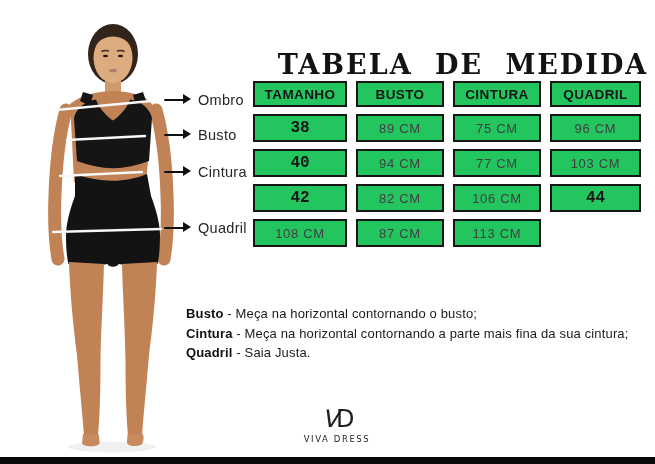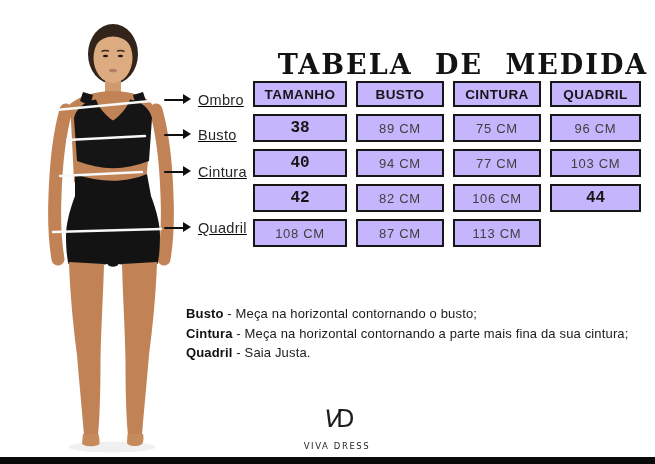--- a/index.html
+++ b/index.html
@@ -21,21 +21,20 @@
   }
 
   
   .pointer {
     position: absolute;
     left: 164px;
     display: flex;
     align-items: center;
     gap: 7px;
     height: 16px;
-    text-decoration: underline;
   }
   .pointer-ombro   { top: 92px; }
   .pointer-busto   { top: 127px; }
   .pointer-cintura { top: 164px; }
   .pointer-quadril { top: 220px; }
   .arrow { position: relative; width: 27px; height: 16px; flex: 0 0 27px; }
   .arrow .shaft {
     position: absolute; left: 0; top: 6.7px;
     width: 21px; height: 2.6px; background: #101010; border-radius: 2px;
   }
@@ -74,21 +73,21 @@
     position: absolute;
     left: 253px; top: 81px;
     display: grid;
     grid-template-columns: 94px 88px 88px 91px;
     grid-template-rows: 26px 28px 28px 28px 28px;
     column-gap: 9px;
     row-gap: 7px;
   }
   .cell {
     border: 2px solid #161616;
-    background: #c4b5fd;
+    background: #22c55e;
     display: flex;
     align-items: center;
     justify-content: center;
     font-size: 13px;
     color: #161616;
     white-space: nowrap;
   }
   .cell.head {
     font-weight: 700;
     letter-spacing: 0.4px;
@@ -133,21 +132,21 @@
     font-size: 24px;
     line-height: 28px;
     letter-spacing: -4px;
     font-weight: 400;
   }
   .monogram .mv { display: inline-block; transform: skewX(-14deg); }
   .brand-name {
     font-family: "DejaVu Sans", sans-serif;
     font-size: 8.5px;
     letter-spacing: 1.6px;
-    margin-top: 8px;
+    margin-top: 1px;
     color: #242424;
     white-space: nowrap;
   }
 
   
   .bottom-bar {
     position: absolute;
     left: 0; top: 457px;
     width: 655px; height: 7px;
     background: #090909;

